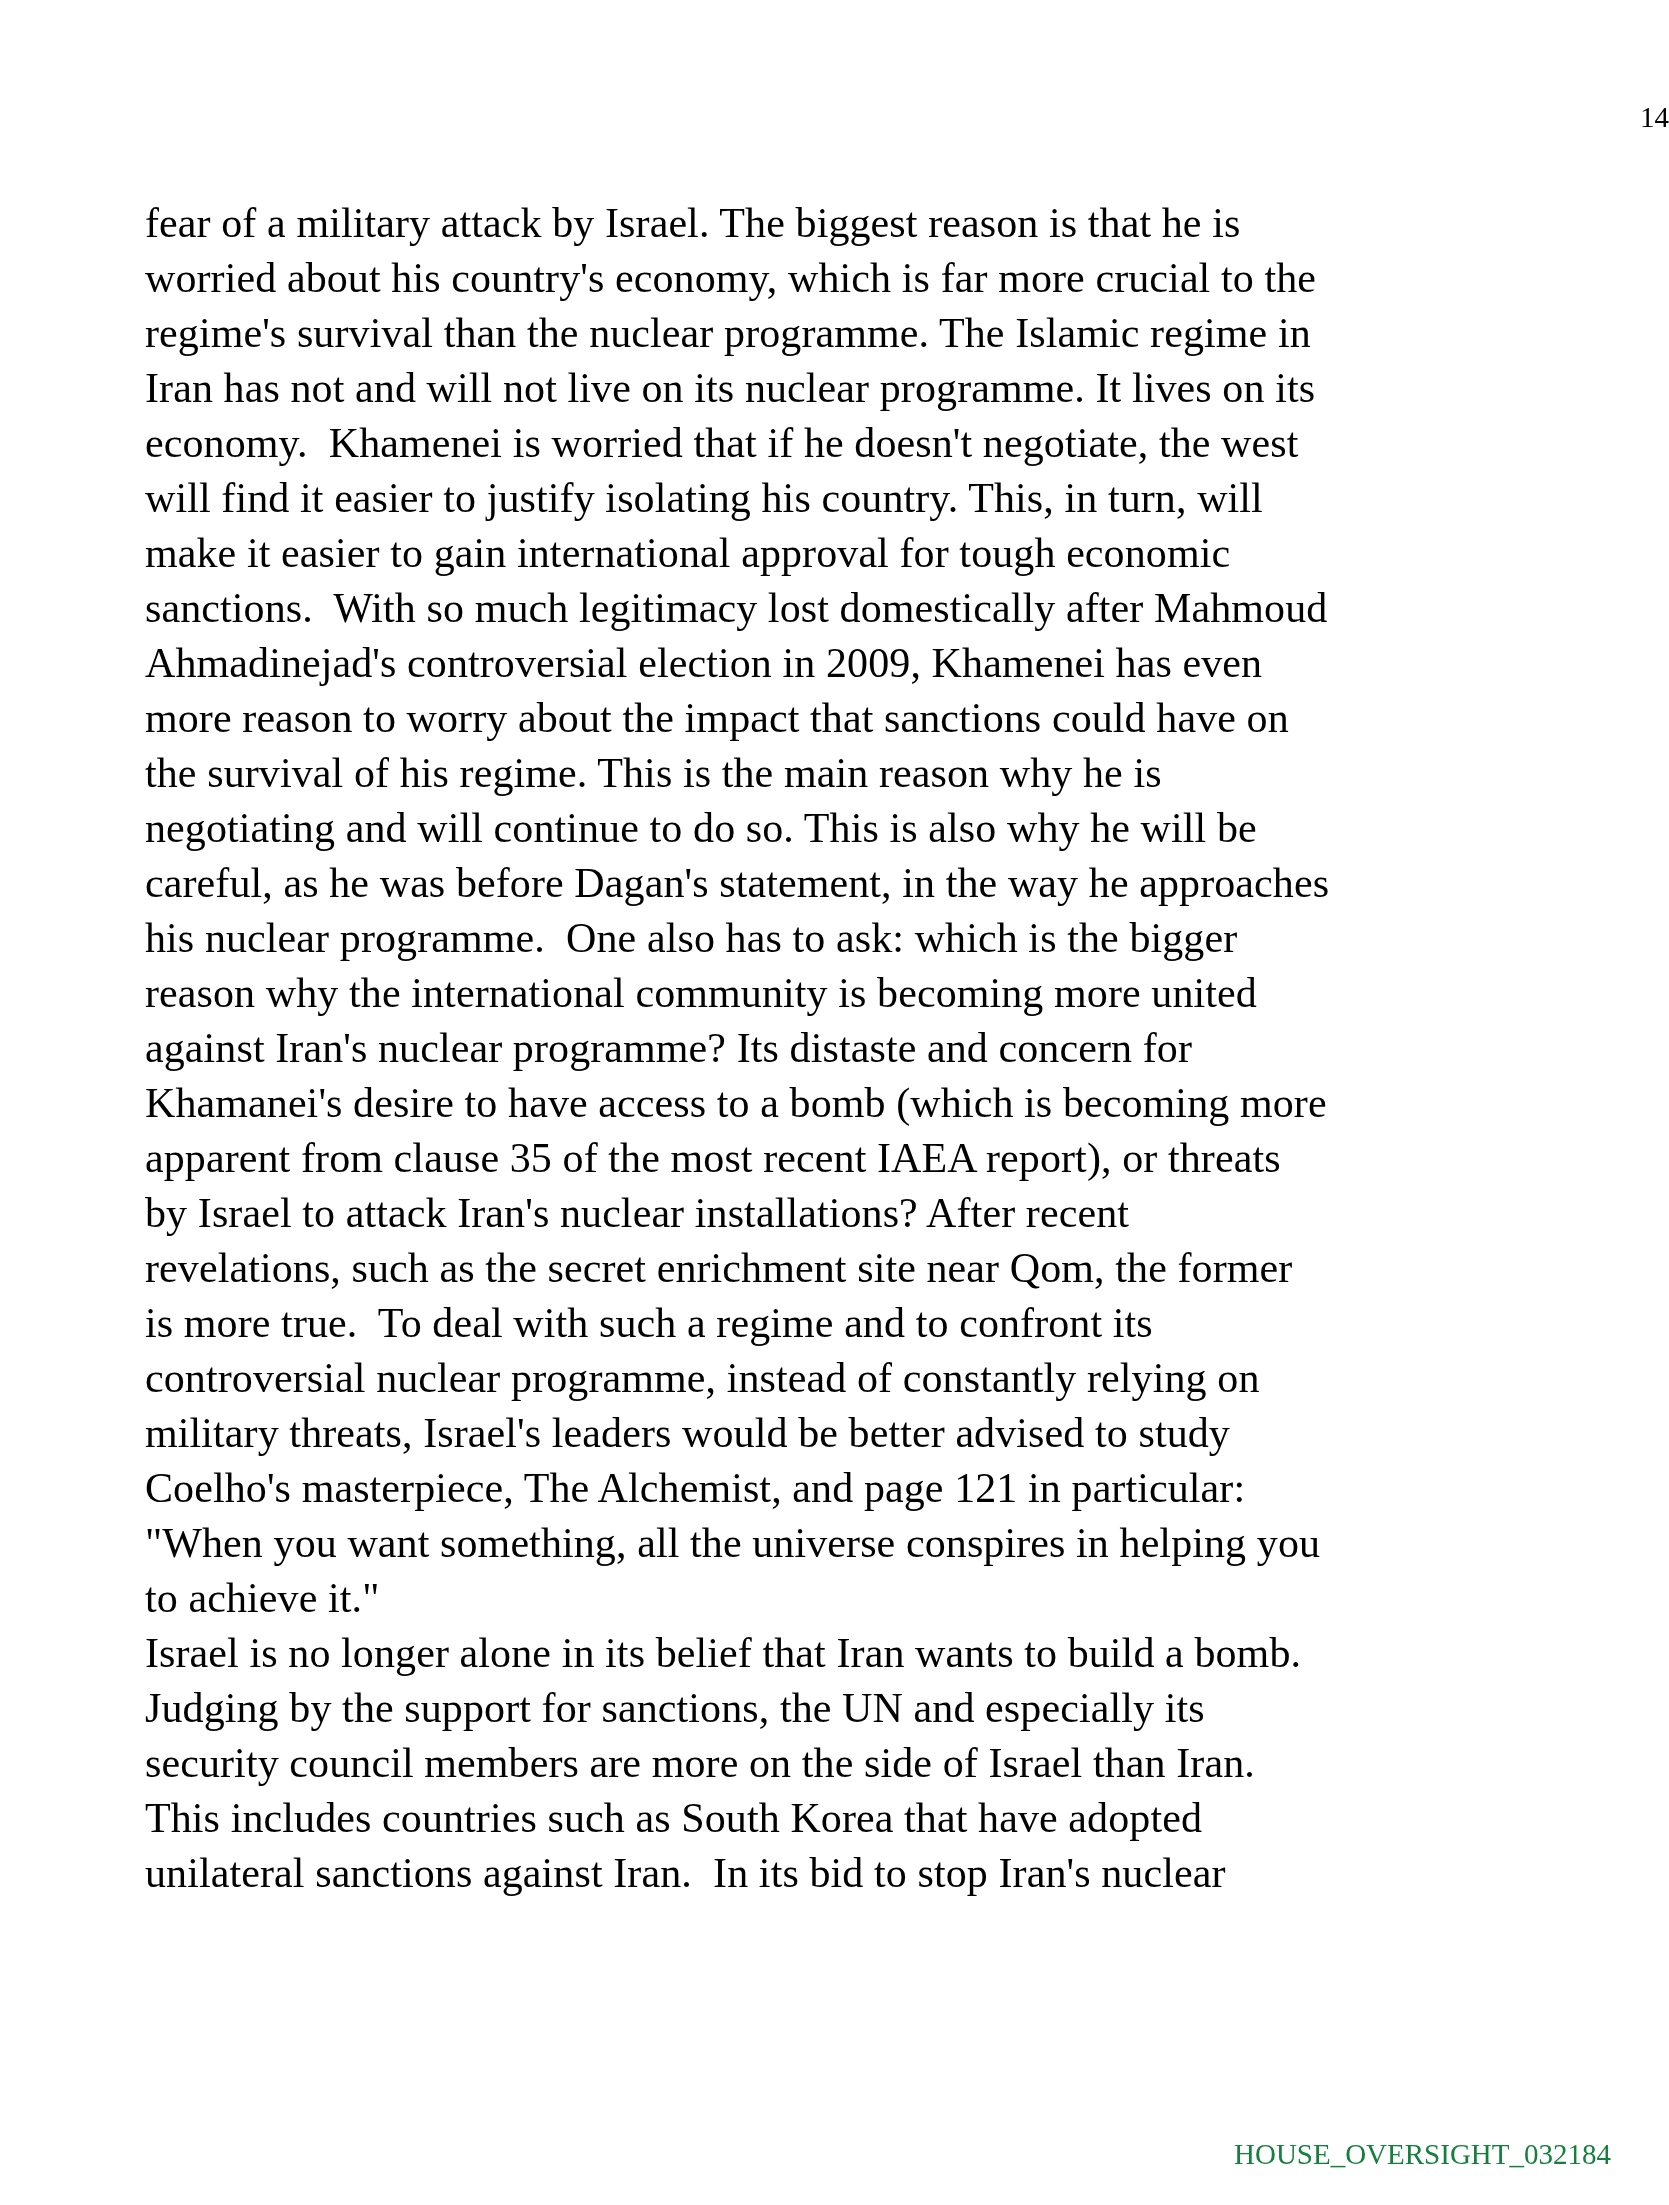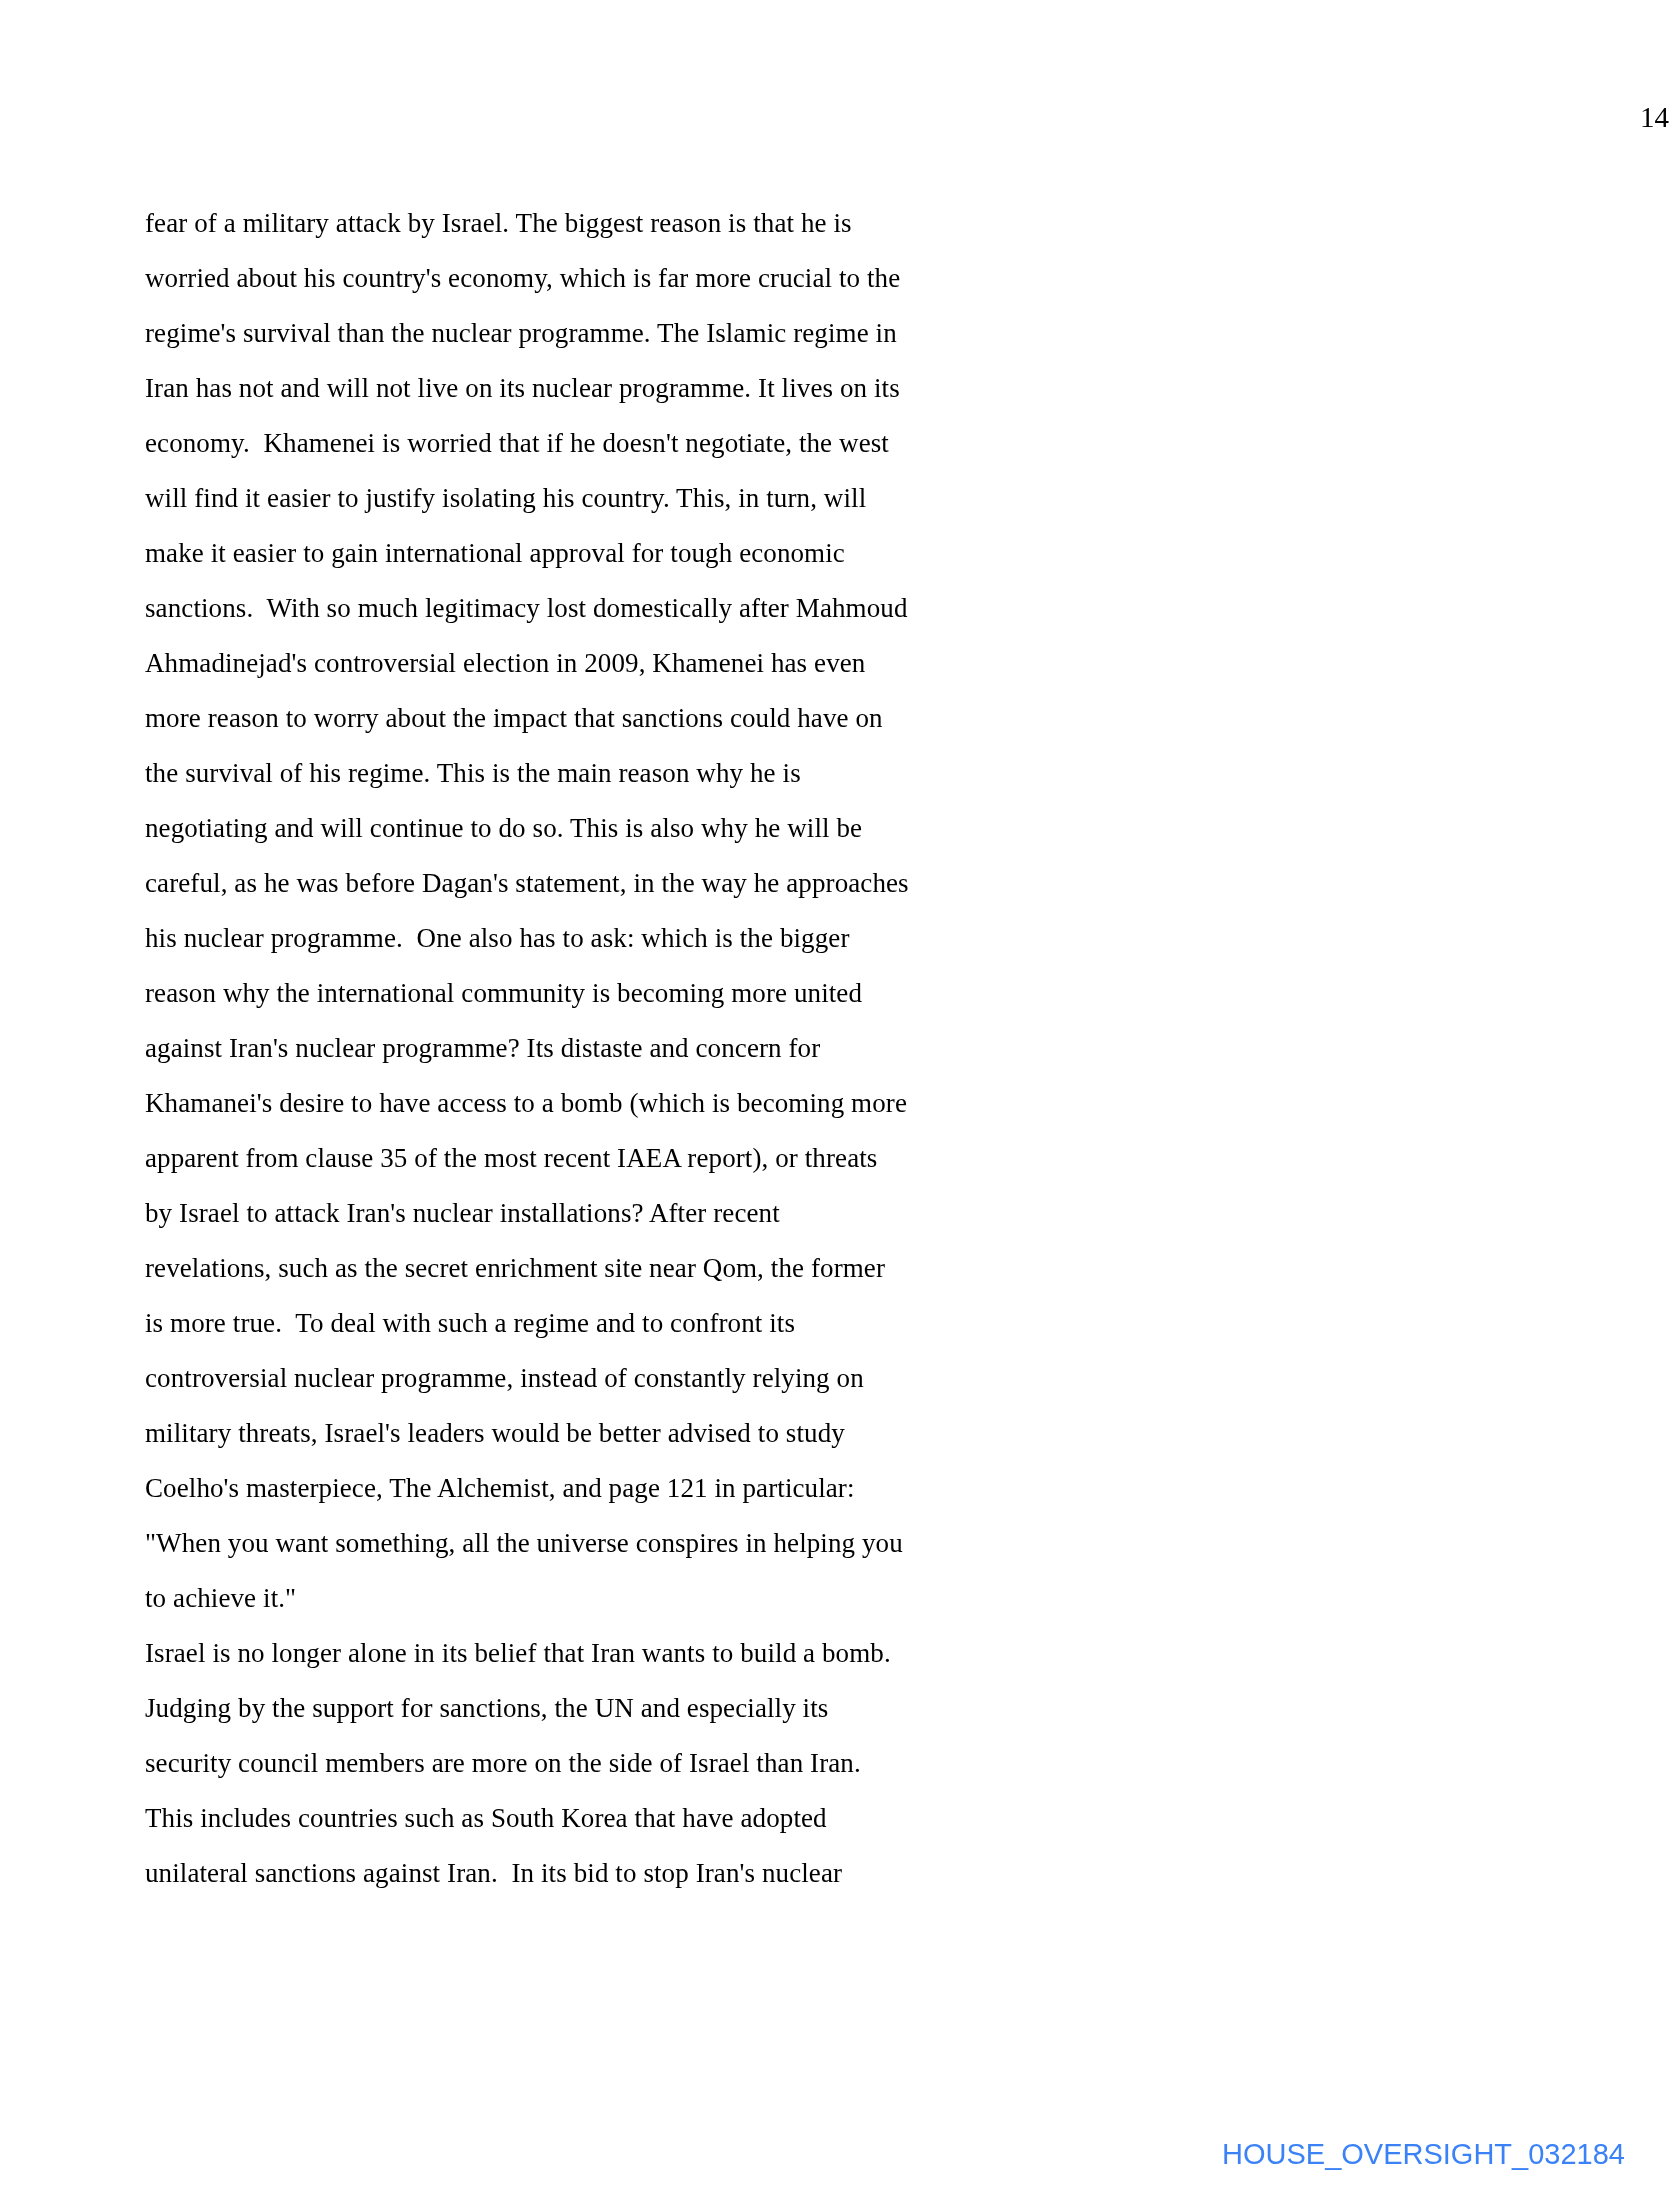--- a/index.html
+++ b/index.html
@@ -23,34 +23,34 @@
     text-align: right;
     font-size: 29px;
     font-family: "Liberation Serif", "DejaVu Serif", serif;
     color: #000000;
   }
   .body-text {
     position: absolute;
     left: 145px;
     top: 196px;
     width: 1427px;
-    font-size: 27px;
+    font-size: 42px;
     line-height: 55px;
     white-space: pre-wrap;
     font-family: "Liberation Serif", "DejaVu Serif", serif;
     color: #000000;
     letter-spacing: 0.1px;
   }
   .footer-label {
     position: absolute;
-    right: 44px;
+    right: 58px;
     bottom: 34px;
     font-size: 29px;
-    font-family: Liberation Sans, sans-serif;
-    color: #3b82f6;
+    font-family: Liberation Serif, serif;
+    color: #15803d;
   }
 </style>
 </head>
 <body>
 
 <div class="page">
   <div class="page-number">14</div>
 
   <div class="body-text">fear of a military attack by Israel. The biggest reason is that he is
 worried about his country's economy, which is far more crucial to the

